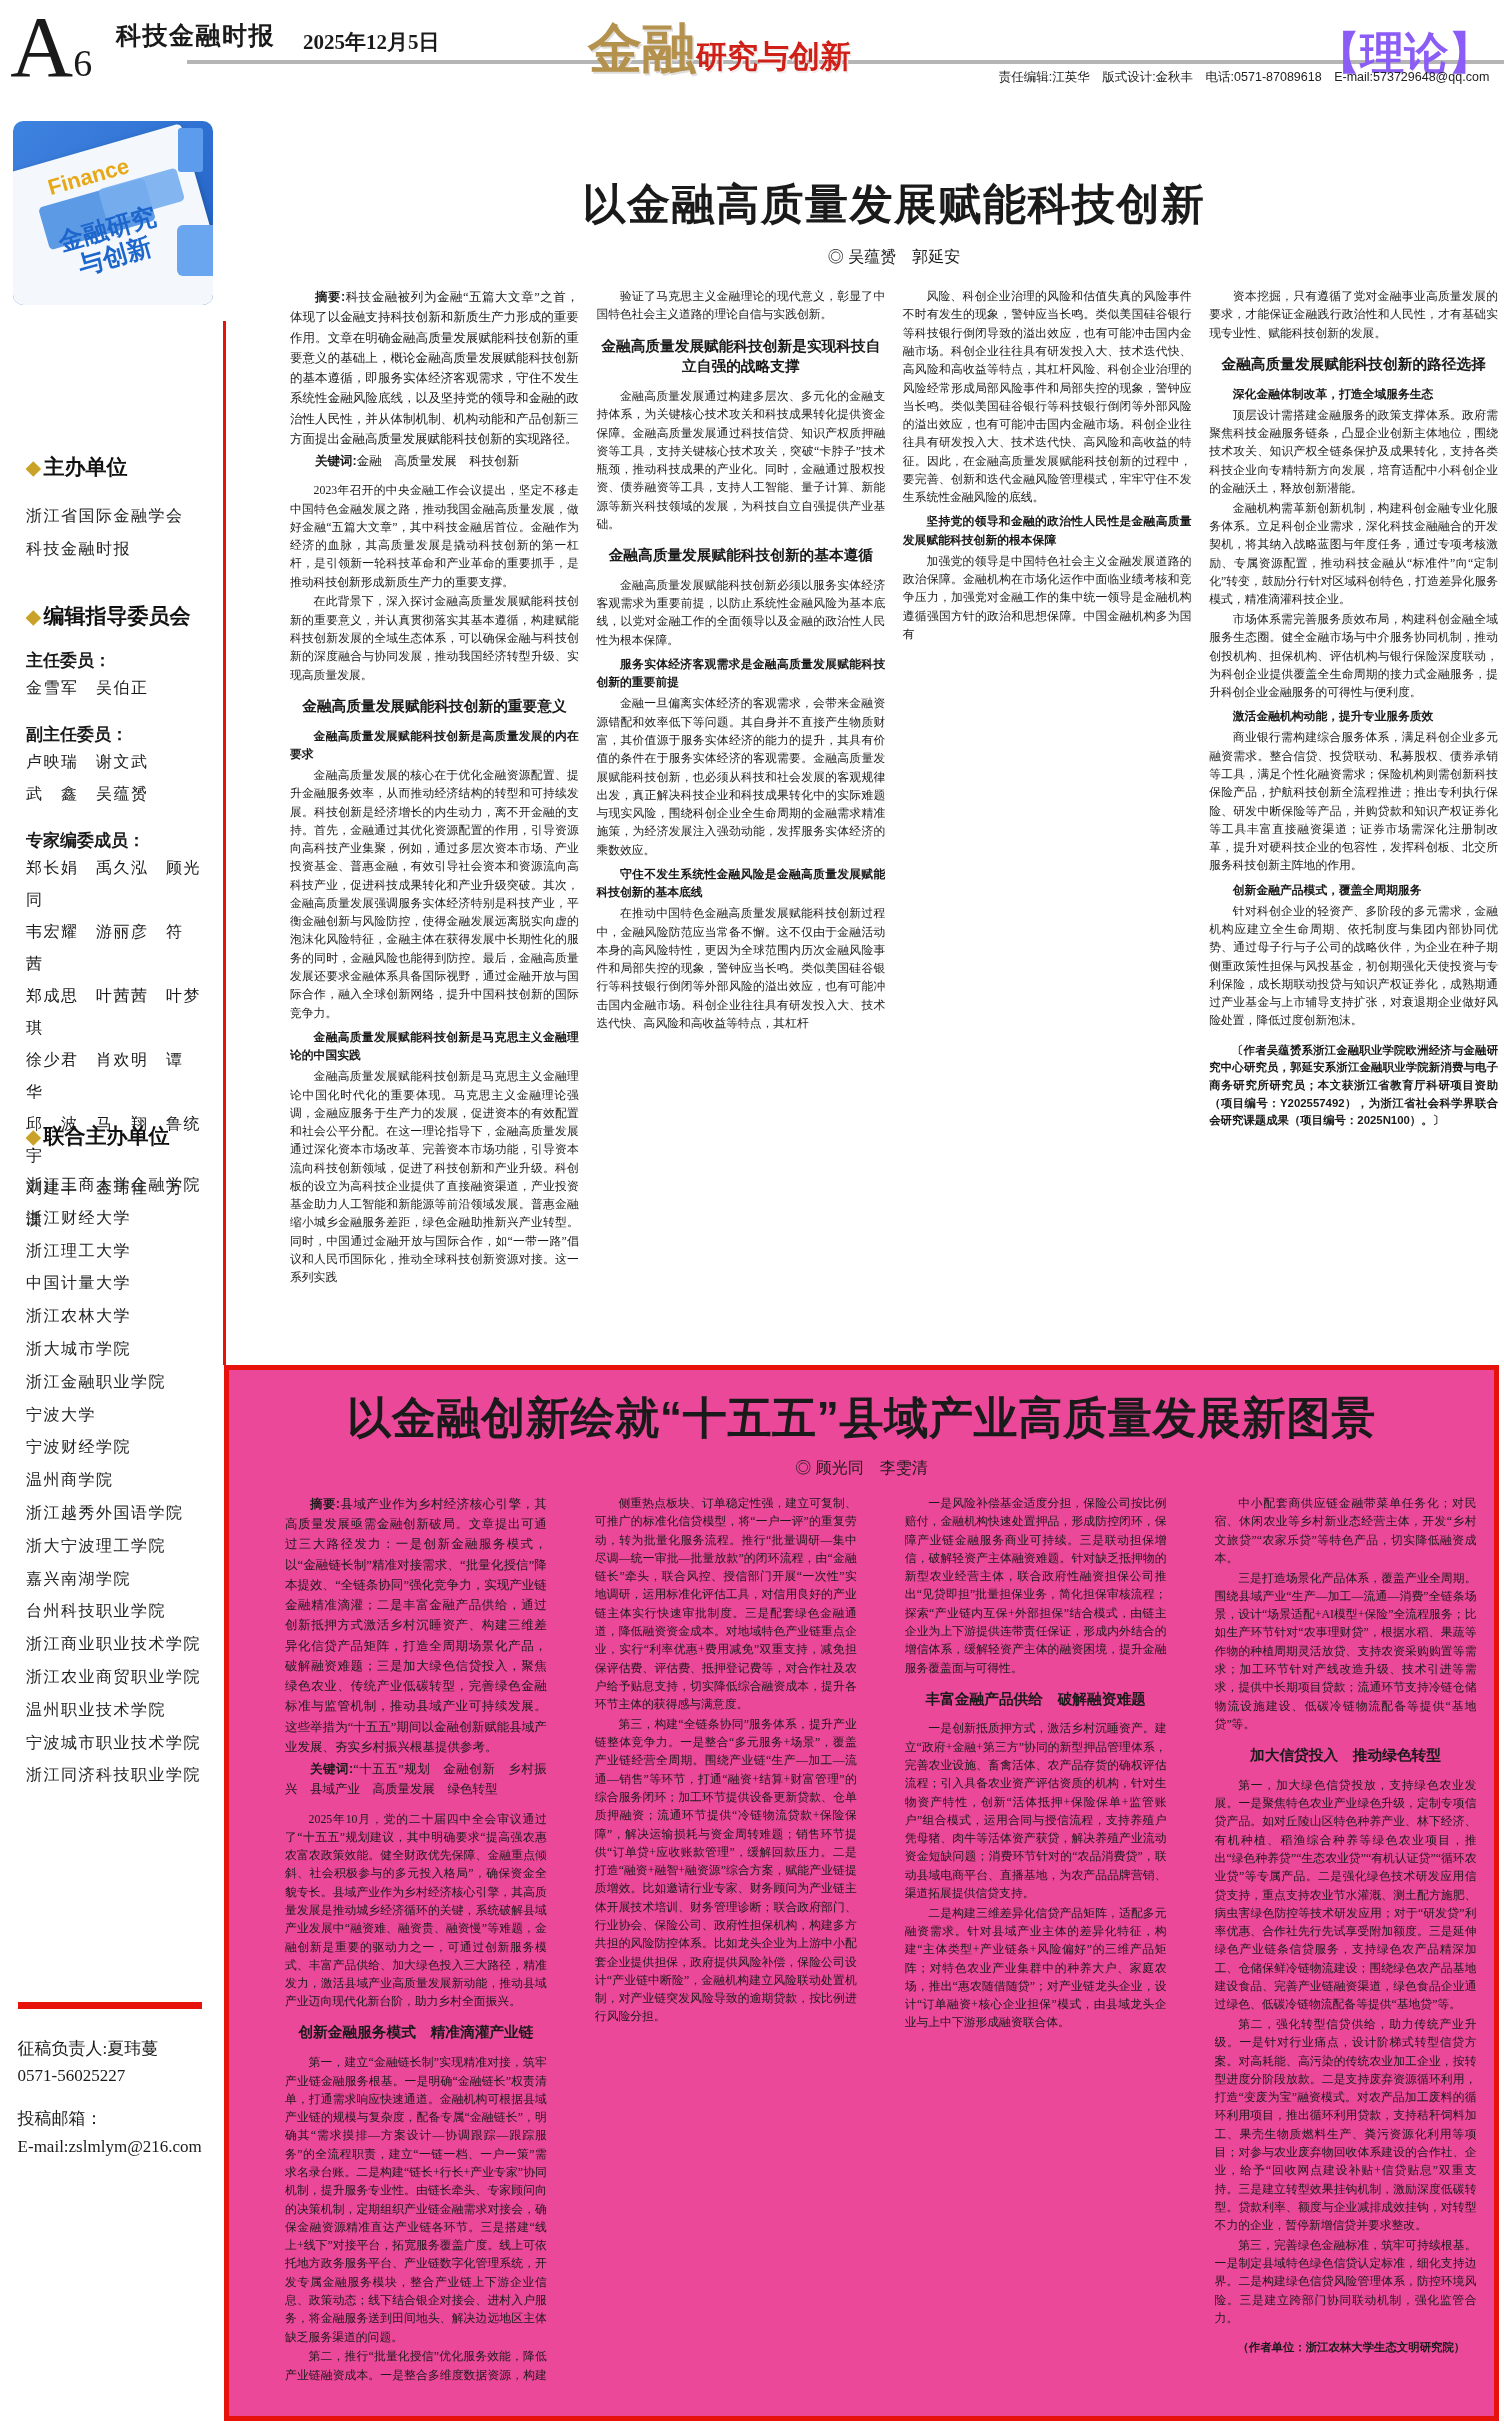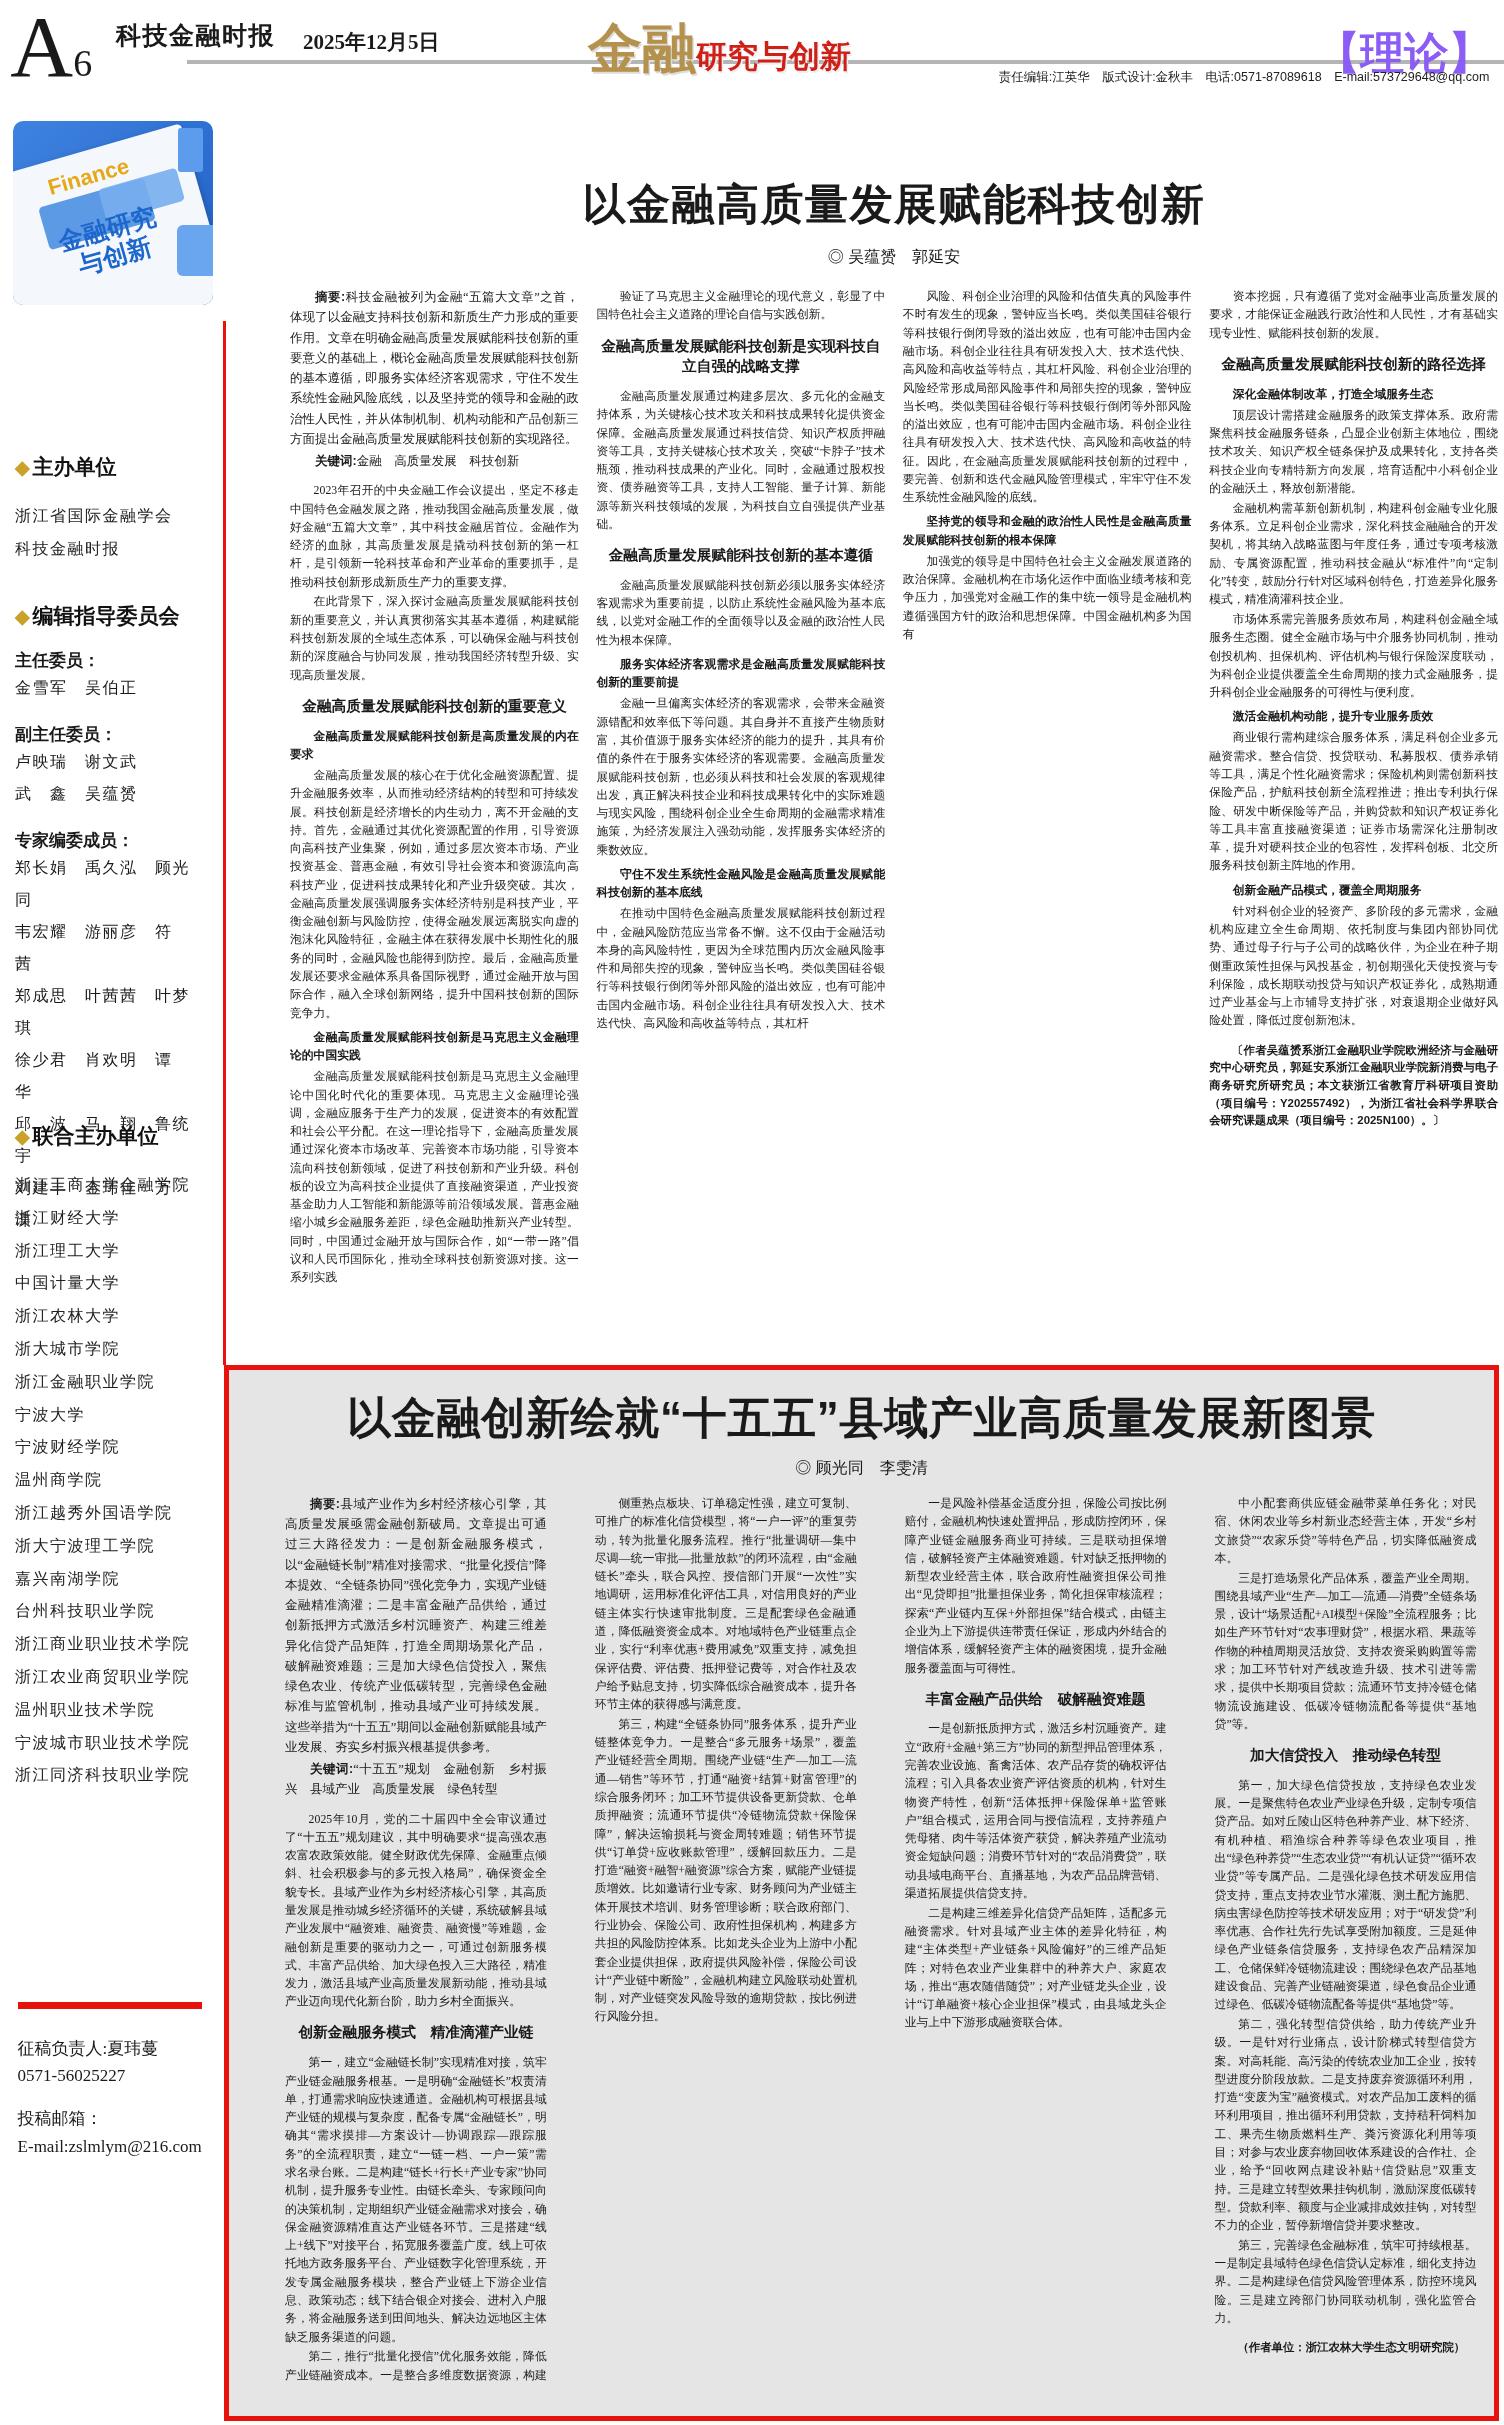--- a/index.html
+++ b/index.html
@@ -34,21 +34,21 @@
               transform:rotate(-16deg);font-family:"Liberation Sans",sans-serif;}
   #cover .card{position:absolute;left:29px;top:71px;width:110px;height:44px;background:#4d8fe2;
                border-radius:4.4px;transform:rotate(-16deg);opacity:.9;}
   #cover .card2{position:absolute;left:88px;top:57px;width:81px;height:34px;background:#77aeee;
                border-radius:4.4px;transform:rotate(-16deg);opacity:.9;}
   #cover .ttl{position:absolute;left:48px;top:94px;color:#1d66cc;font-weight:bold;font-size:25px;
               line-height:1.1;transform:rotate(-16deg);font-family:"Liberation Sans",sans-serif;
               text-align:center;white-space:pre-line;}
   #cover .blk1{position:absolute;right:10.3px;top:7.3px;width:25px;height:44px;background:#5d9cec;border-radius:2.9px;}
   #cover .blk2{position:absolute;right:-14.7px;bottom:29px;width:51px;height:51px;background:#6aa6f0;border-radius:5.9px;}
-  .sideSec{position:absolute;left:15px;width:191px;}
+  .sideSec{position:absolute;left:26px;width:191px;}
   .sideTitle{font-family:"Liberation Sans",sans-serif;font-weight:bold;font-size:21px;color:#111;}
   .diamond{color:#c9a227;font-size:19px;margin-right:2.9px;}
   .sideItems{margin-top:19px;font-size:16px;line-height:2.05;color:#222;letter-spacing:1.5px;}
   .grpLabel{font-family:"Liberation Sans",sans-serif;font-weight:bold;font-size:17px;margin-top:19px;}
   .grpNames{font-size:16px;line-height:2.0;letter-spacing:1.5px;white-space:pre-line;}
   #redVline{position:absolute;left:223px;top:321px;width:2.9px;height:1044px;background:#e8120c;}
   #contact{position:absolute;left:17.6px;width:191px;}
   #contact .bar{width:184px;height:6.6px;background:#e8120c;margin-bottom:26.4px;}
   #contact div{font-size:17px;line-height:1.6;}
   #contact .sp{height:16px;}
@@ -66,21 +66,21 @@
   .blk.kw{text-indent:2em;font-size:12.5px;line-height:1.62;margin-bottom:10.3px;}
   .blk.head{font-family:"Liberation Sans",sans-serif;font-weight:bold;font-size:14.7px;
             text-align:center;text-indent:0;margin:11.8px 0 10.3px 0;line-height:1.4;}
   .blk.subhead{font-weight:bold;text-indent:2em;margin:5.9px 0 2.9px 0;
                font-family:"Liberation Sans",sans-serif;font-size:11.8px;}
   .blk.author{font-weight:bold;text-indent:2em;margin-top:11.8px;
               font-family:"Liberation Sans",sans-serif;font-size:11.4px;}
   .lead{font-weight:bold;font-family:"Liberation Sans",sans-serif;}
   
   #article2{position:absolute;left:224px;top:1365px;width:1275px;height:1056px;
-            border:5.9px solid #e8120c;box-sizing:border-box;background:#e5e5e5;}
+            border:5.9px solid #e8120c;box-sizing:border-box;background:#ec4899;}
   .artTitle2{font-family:"Liberation Sans",sans-serif;font-weight:bold;font-size:44px;
              text-align:center;letter-spacing:0.7px;margin-top:19px;}
   #article2 .byline{margin-top:10.3px;}
   #article2 .cols{margin:14.7px 17.6px 0 56px;height:889px;gap:48px;}
 </style>
 </head>
 <body>
 
 <div id="page">
 

